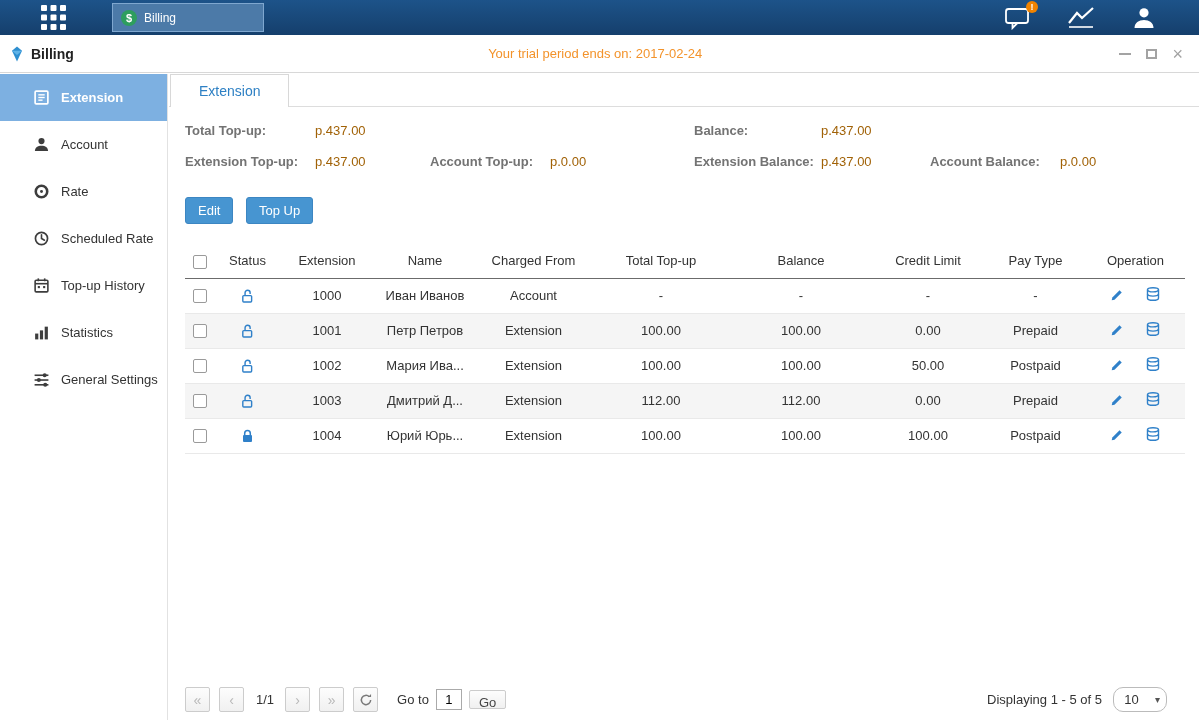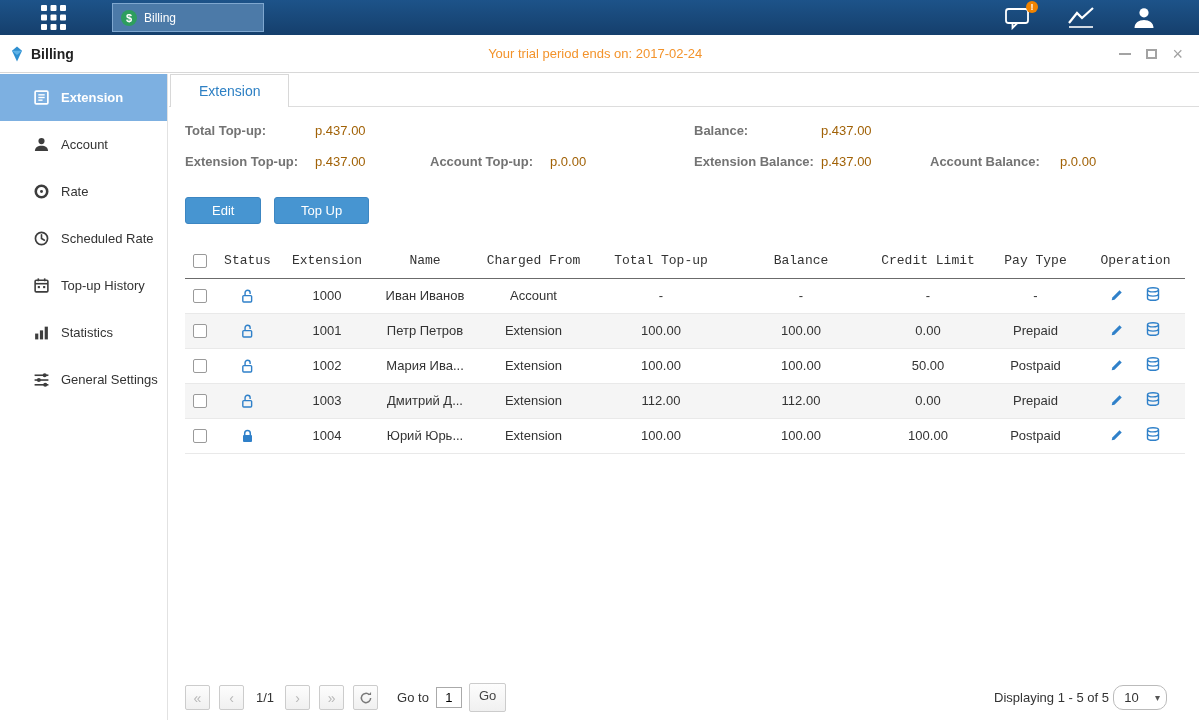--- a/index.html
+++ b/index.html
@@ -49,46 +49,46 @@
     color:#2e80c4; font-size:14px; cursor:pointer; }
 
   .summary { margin:8px 0 0 16px; }
   .srow { display:flex; height:31px; align-items:center; }
   .srow .lab { font-weight:bold; color:#737373; }
   .srow .val { color:#a16207; }
   .c1l{width:130px;} .c1v{width:115px;} .c2l{width:120px;} .c2v{width:144px;}
   .c3l{width:127px;} .c3v{width:109px;} .c4l{width:130px;} .c4v{flex:1;}
 
   .actions { margin:20px 0 0 16px; }
-  .btn { display:inline-block; height:27px; line-height:25px; padding:0 26px; background:#4795d1;
+  .btn { display:inline-block; height:27px; line-height:25px; padding:0 12px; background:#4795d1;
     border:1px solid #3c86c2; border-radius:3px; color:#fff; font-size:13px; margin-right:9px; cursor:pointer; }
 
   .grid { margin:20px 0 0 16px; width:1000px; }
   table { border-collapse:collapse; table-layout:fixed; width:1000px; font-size:13px; color:#333; }
-  thead th { height:34px; font-weight:normal; color:#333; border-bottom:1px solid #6b6b6b; text-align:center;font-family:Liberation Mono, monospace; }
+  thead th { height:34px; font-weight:normal; color:#333; border-bottom:1px solid #6b6b6b; text-align:center; }
   tbody td { height:35px; text-align:center; border-bottom:1px solid #e9e9e9; overflow:hidden; white-space:nowrap; }
   tr.alt { background:#f5f5f5; }
   .cb { display:inline-block; width:14px; height:14px; border:1px solid #9a9a9a; border-radius:2px;
     background:#fff; vertical-align:middle; cursor:pointer; }
   .status svg { vertical-align:middle; }
   .op { display:inline-flex; gap:20px; align-items:center; }
   .op .icon { cursor:pointer; display:flex; }
 
   
   .pager { position:absolute; left:16px; right:32px; bottom:8px; display:flex; align-items:center; }
   .pbtn { width:25px; height:25px; border:1px solid #ccc; border-radius:2px;
     background:linear-gradient(#fdfdfd,#f0f0f0); display:flex; align-items:center; justify-content:center;
     color:#b8b8b8; font-size:14px; margin-right:9px; cursor:pointer; }
   .pageinfo { margin:0 11px 0 3px; color:#333; }
   .goto-label { margin-left:10px; color:#333; }
   .goto-input { width:26px; height:21px; border:1px solid #aaa; text-align:center; font-size:13px;
     margin:0 7px; font-family:inherit; }
-  .go-btn { height:29px; padding:0 9px; border:1px solid #ccc; border-radius:2px;
+  .go-btn { height:19px; padding:0 9px; border:1px solid #ccc; border-radius:2px;
     background:linear-gradient(#fdfdfd,#f0f0f0); color:#444; font-size:13px; line-height:23px; cursor:pointer; }
-  .pager-right { margin-left:auto; display:flex; align-items:center; gap:4px; }
+  .pager-right { margin-left:auto; display:flex; align-items:center; gap:11px; }
   .psize { width:54px; height:25px; border:1px solid #bbb; border-radius:10px; background:#fff;
     display:flex; align-items:center; cursor:pointer; }
   .psize .pval { flex:1; text-align:center; }
   .psize .caret { width:17px; text-align:center; color:#555; font-size:10px; }
 </style>
 </head>
 <body>
 
 <div class="topbar">
   <div class="apps-btn">

